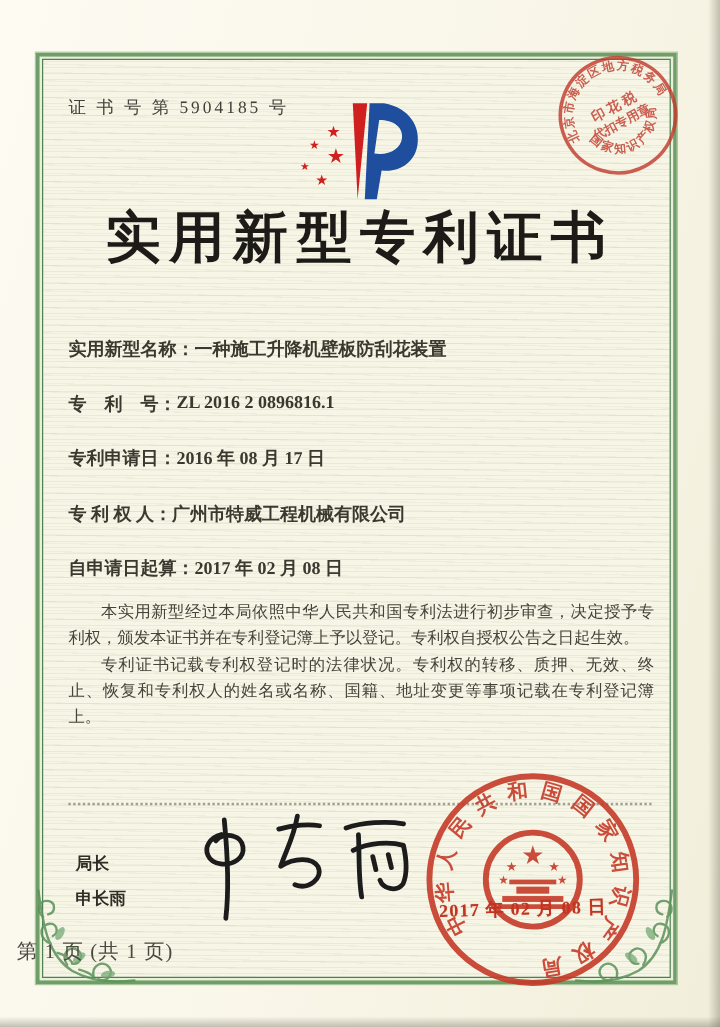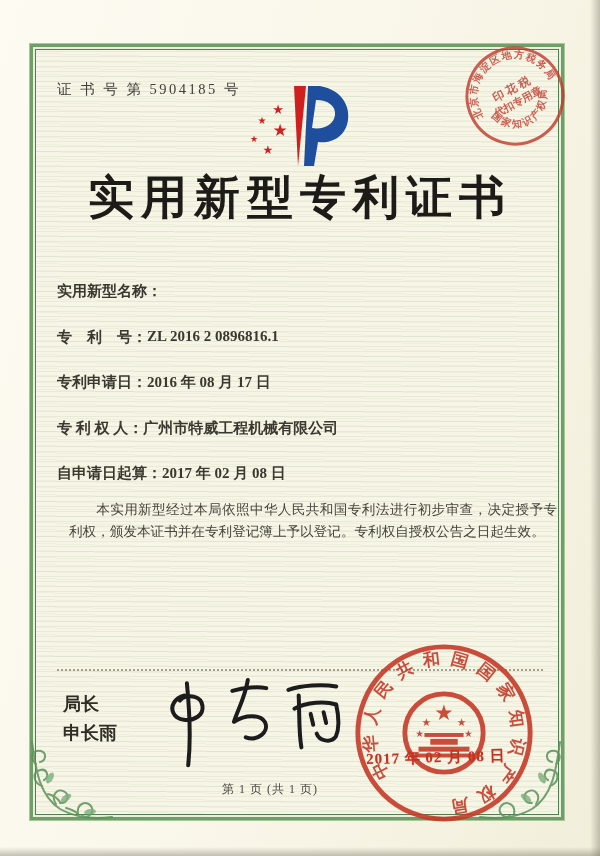--- a/index.html
+++ b/index.html
@@ -30,30 +30,30 @@
   .flourish.br{right:34px;bottom:30px;transform:scaleX(-1);}
   .cert-no{position:absolute;left:57px;top:80px;font-size:14.5px;letter-spacing:2.5px;color:#40403a;}
   .logo{position:absolute;left:50%;top:84px;transform:translateX(-50%);width:124px;height:84px;}
   .doc-title{position:absolute;left:0;top:167px;width:100%;text-align:center;
     font-size:46px;font-weight:bold;letter-spacing:7px;color:#1c1b18;}
   .fields{position:absolute;left:57px;top:250px;width:488px;margin-top:32px;}
   .field{display:flex;height:45.5px;align-items:flex-start;font-size:15px;font-weight:600;color:#3a392f;}
   .flabel{flex:none;white-space:pre;}
   .fvalue{white-space:pre-wrap;}
   .paras{position:absolute;left:57px;top:499px;width:488px;font-size:13.6px;line-height:22px;
-    text-align:justify;color:#45443a;margin-left:12px;}
+    text-align:justify;color:#45443a;}
   .paras p{margin:0;text-indent:2em;}
   .divider{position:absolute;left:57px;top:669px;width:486px;border-top:2px dotted #85856f;opacity:.75;}
-  .director{position:absolute;left:63px;top:690px;font-size:18px;font-weight:600;line-height:29px;color:#2e2d26;}
+  .director{position:absolute;left:63px;top:706px;font-size:14px;font-weight:600;line-height:29px;color:#2e2d26;}
   .sig{position:absolute;left:148px;top:676px;width:205px;height:92px;transform:rotate(-3deg);}
   .seal{position:absolute;left:351px;top:640px;width:186px;height:186px;opacity:.9;}
   .seal-date{position:absolute;left:366px;top:748px;width:160px;font-size:15px;font-weight:bold;
     letter-spacing:1px;color:#c23420;transform:rotate(-1.5deg);text-shadow:0 0 1px rgba(194,52,32,.4);}
   .tax-stamp{position:absolute;left:459px;top:40px;width:112px;height:112px;transform:rotate(-28deg);opacity:.8;}
-  .footer{position:absolute;left:0;top:781px;width:540px;text-align:center;font-size:12px;color:#4a4940;letter-spacing:1px;}
+  .footer{position:absolute;left:14px;top:781px;width:540px;font-size:17px;color:#4a4940;letter-spacing:1px;}
 </style>
 </head>
 <body>
 
 <div class="stage">
 
   <div class="frame"></div>
 
   <svg class="flourish bl" viewBox="0 0 92 92">
     <g fill="none" stroke="#5a925a" stroke-width="2" stroke-linecap="round">
@@ -98,20 +98,21 @@
       <text x="16" y="58" font-size="9" text-anchor="middle">★</text>
       <text x="30" y="70" font-size="12" text-anchor="middle">★</text>
     </g>
   </svg>
 
   <div class="doc-title">实用新型专利证书</div>
 
   <div class="fields">
     <div class="field">
       <span class="flabel">实用新型名称：</span>
+      <span class="fvalue">一种施工升降机壁板防刮花装置</span>
     </div>
     <div class="field">
       <span class="flabel">专　利　号：</span>
       <span class="fvalue">ZL 2016 2 0896816.1</span>
     </div>
     <div class="field">
       <span class="flabel">专利申请日：</span>
       <span class="fvalue">2016 年 08 月 17 日</span>
     </div>
     <div class="field">
@@ -119,20 +120,21 @@
       <span class="fvalue">广州市特威工程机械有限公司</span>
     </div>
     <div class="field">
       <span class="flabel">自申请日起算：</span>
       <span class="fvalue">2017 年 02 月 08 日</span>
     </div>
   </div>
 
   <div class="paras">
     <p>本实用新型经过本局依照中华人民共和国专利法进行初步审查，决定授予专利权，颁发本证书并在专利登记簿上予以登记。专利权自授权公告之日起生效。</p>
+    <p>专利证书记载专利权登记时的法律状况。专利权的转移、质押、无效、终止、恢复和专利权人的姓名或名称、国籍、地址变更等事项记载在专利登记簿上。</p>
   </div>
 
   <div class="divider"></div>
 
   <div class="director">
     <div>局长</div>
     <div>申长雨</div>
   </div>
 
   <svg class="sig" viewBox="0 0 205 92">

